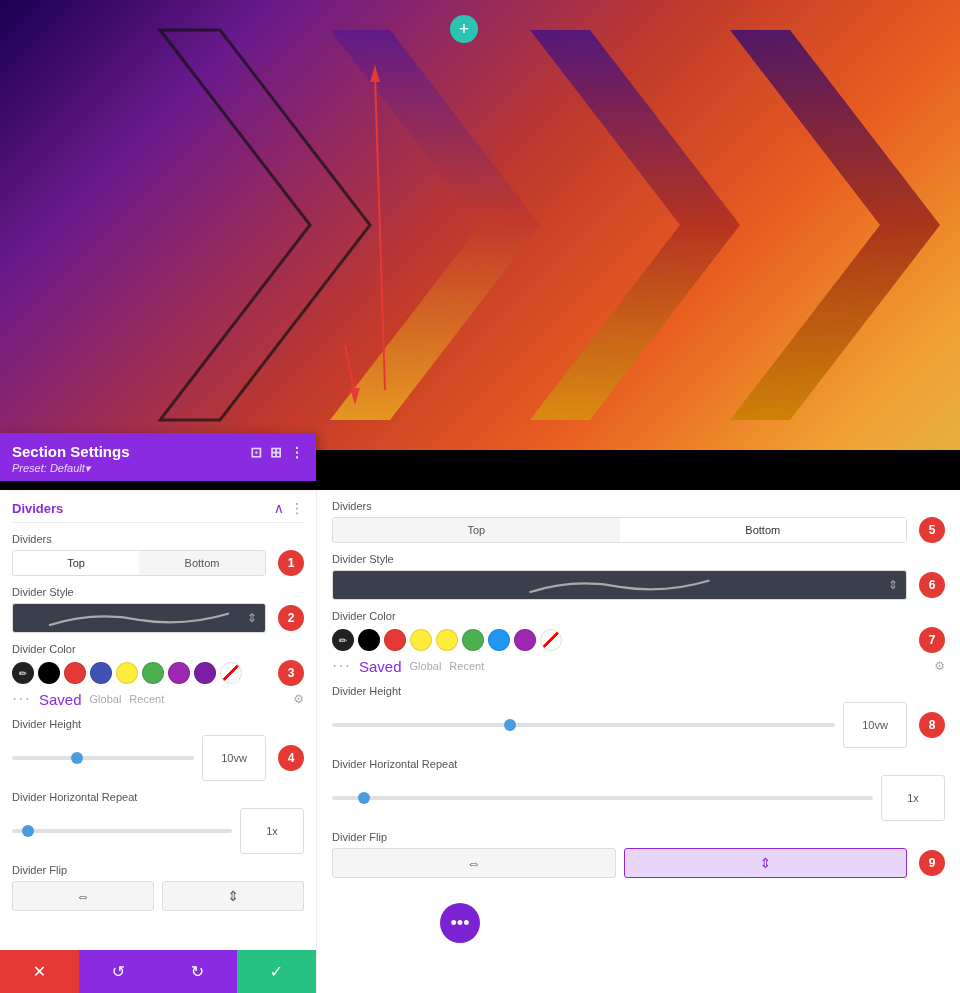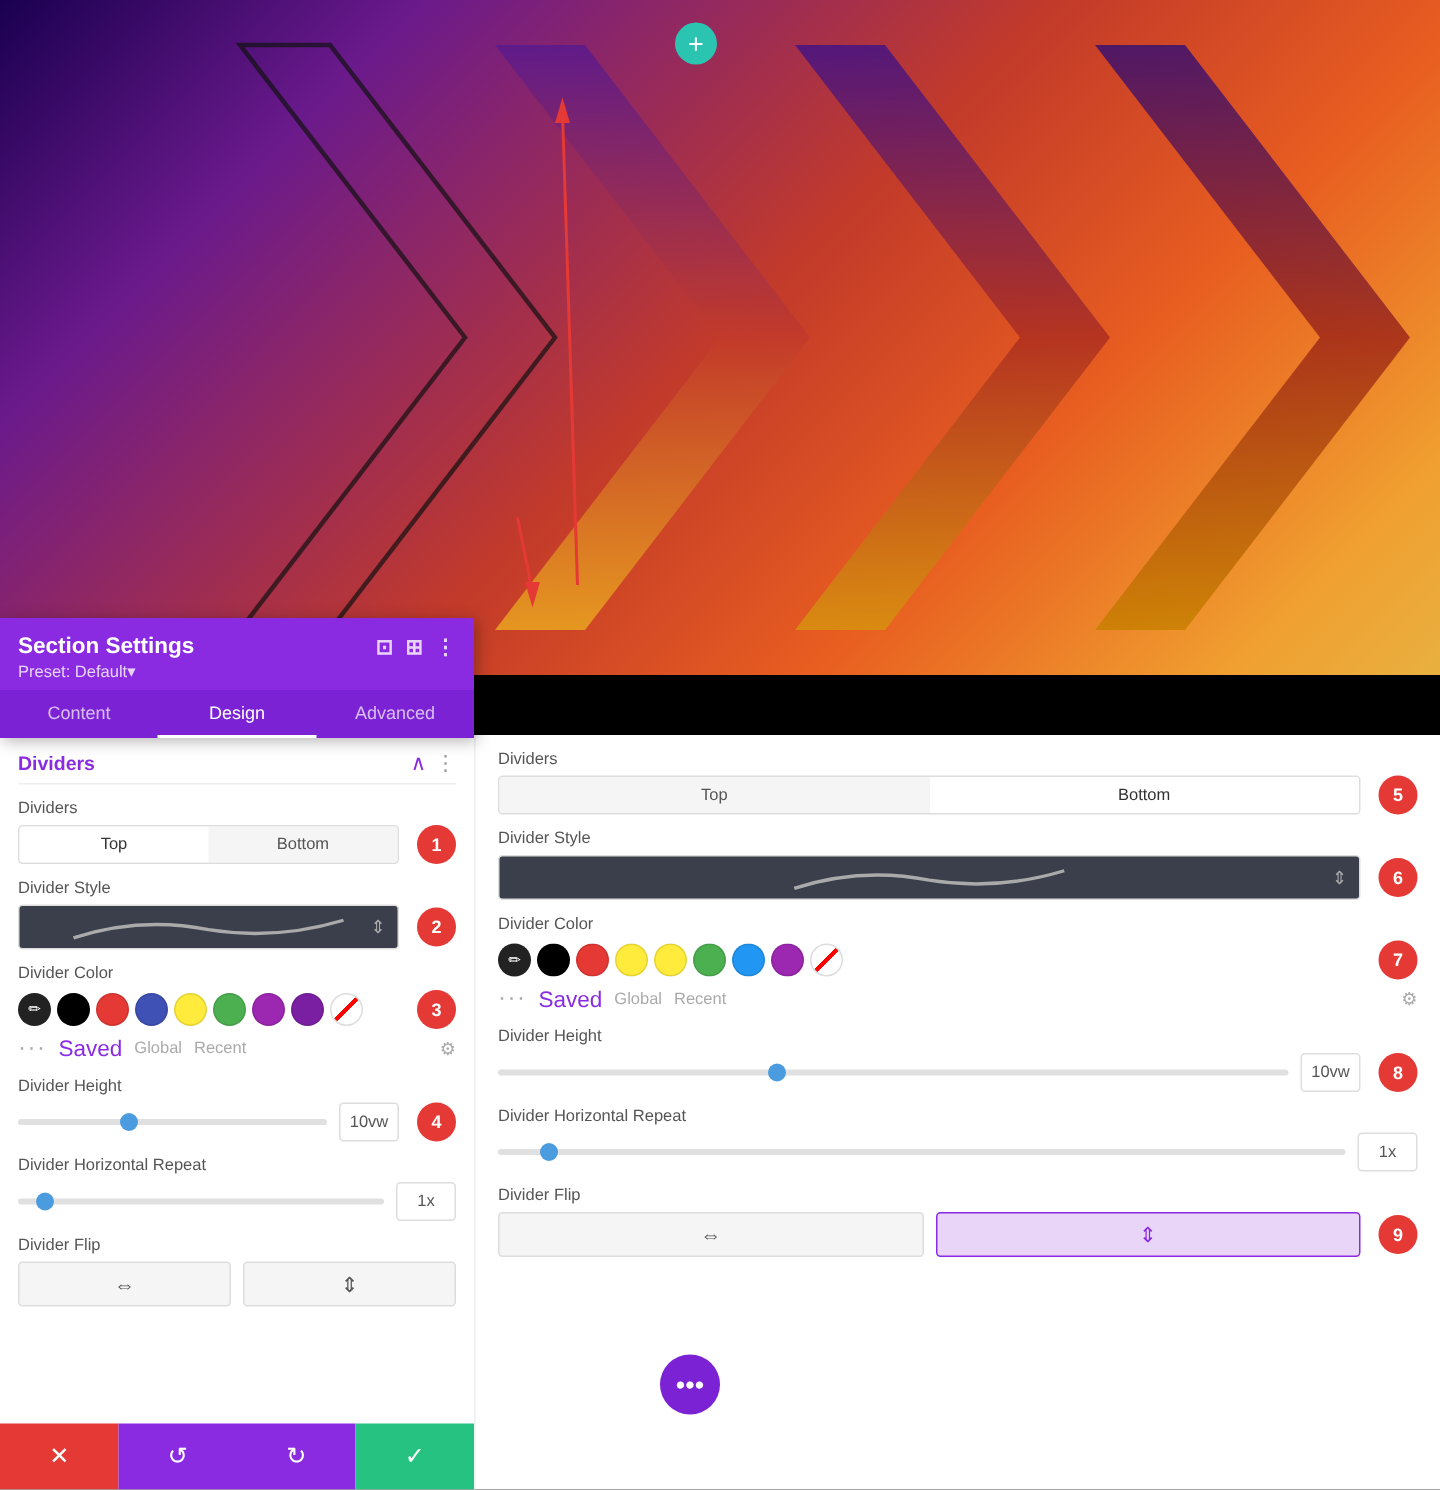--- a/index.html
+++ b/index.html
@@ -50,21 +50,21 @@
       position: absolute;
       top: 0; left: 0;
       width: 100%; height: 450px;
       pointer-events: none;
       z-index: 5;
     }
 
     
     .settings-panel {
       position: absolute;
-      top: 412px;
+      top: 433px;
       left: 0;
       width: 316px;
       background: #fff;
       box-shadow: 2px 2px 10px rgba(0,0,0,0.3);
       z-index: 20;
     }
 
     .panel-header {
       background: #8a2be2;
       padding: 10px 12px 6px;
@@ -88,20 +88,21 @@
     .panel-title-icon {
       color: rgba(255,255,255,0.8);
       font-size: 14px;
       cursor: pointer;
     }
 
     .panel-preset {
       font-size: 11px;
       color: rgba(255,255,255,0.8);
       margin-top: 2px;
+      font-style: italic;
     }
 
     .panel-tabs {
       display: flex;
       background: #7b22d4;
     }
 
     .panel-tab {
       flex: 1;
       text-align: center;
@@ -382,24 +383,24 @@
       gap: 8px;
     }
 
     .slider-with-value input[type=range] {
       flex: 1;
     }
 
     .slider-input-val {
       font-size: 11px;
       color: #555;
-      padding: 6px 6px;
+      padding: 16px 6px;
       border: 1px solid #ddd;
       border-radius: 3px;
-      width: 40px;
+      width: 64px;
       text-align: center;
     }
 
     
     .main-layout {
       position: absolute;
       top: 490px;
       left: 0;
       right: 0;
       bottom: 0;
@@ -479,25 +480,20 @@
       <div class="panel-title-icons">
         <span class="panel-title-icon">⊡</span>
         <span class="panel-title-icon">⊞</span>
         <span class="panel-title-icon">⋮</span>
       </div>
     </div>
     <div class="panel-preset">
       <span>Preset: Default</span><span>▾</span>
     </div>
   </div>
-  <div class="panel-tabs">
-    <div class="panel-tab">Content</div>
-    <div class="panel-tab active">Design</div>
-    <div class="panel-tab">Advanced</div>
-  </div>
 </div>
 
 <div class="main-layout">
 
   <div class="left-panel-body">
 
     <div class="section-header">
       <span class="section-title">Dividers</span>
       <div class="section-header-right">
         <span class="section-toggle">∧</span>

